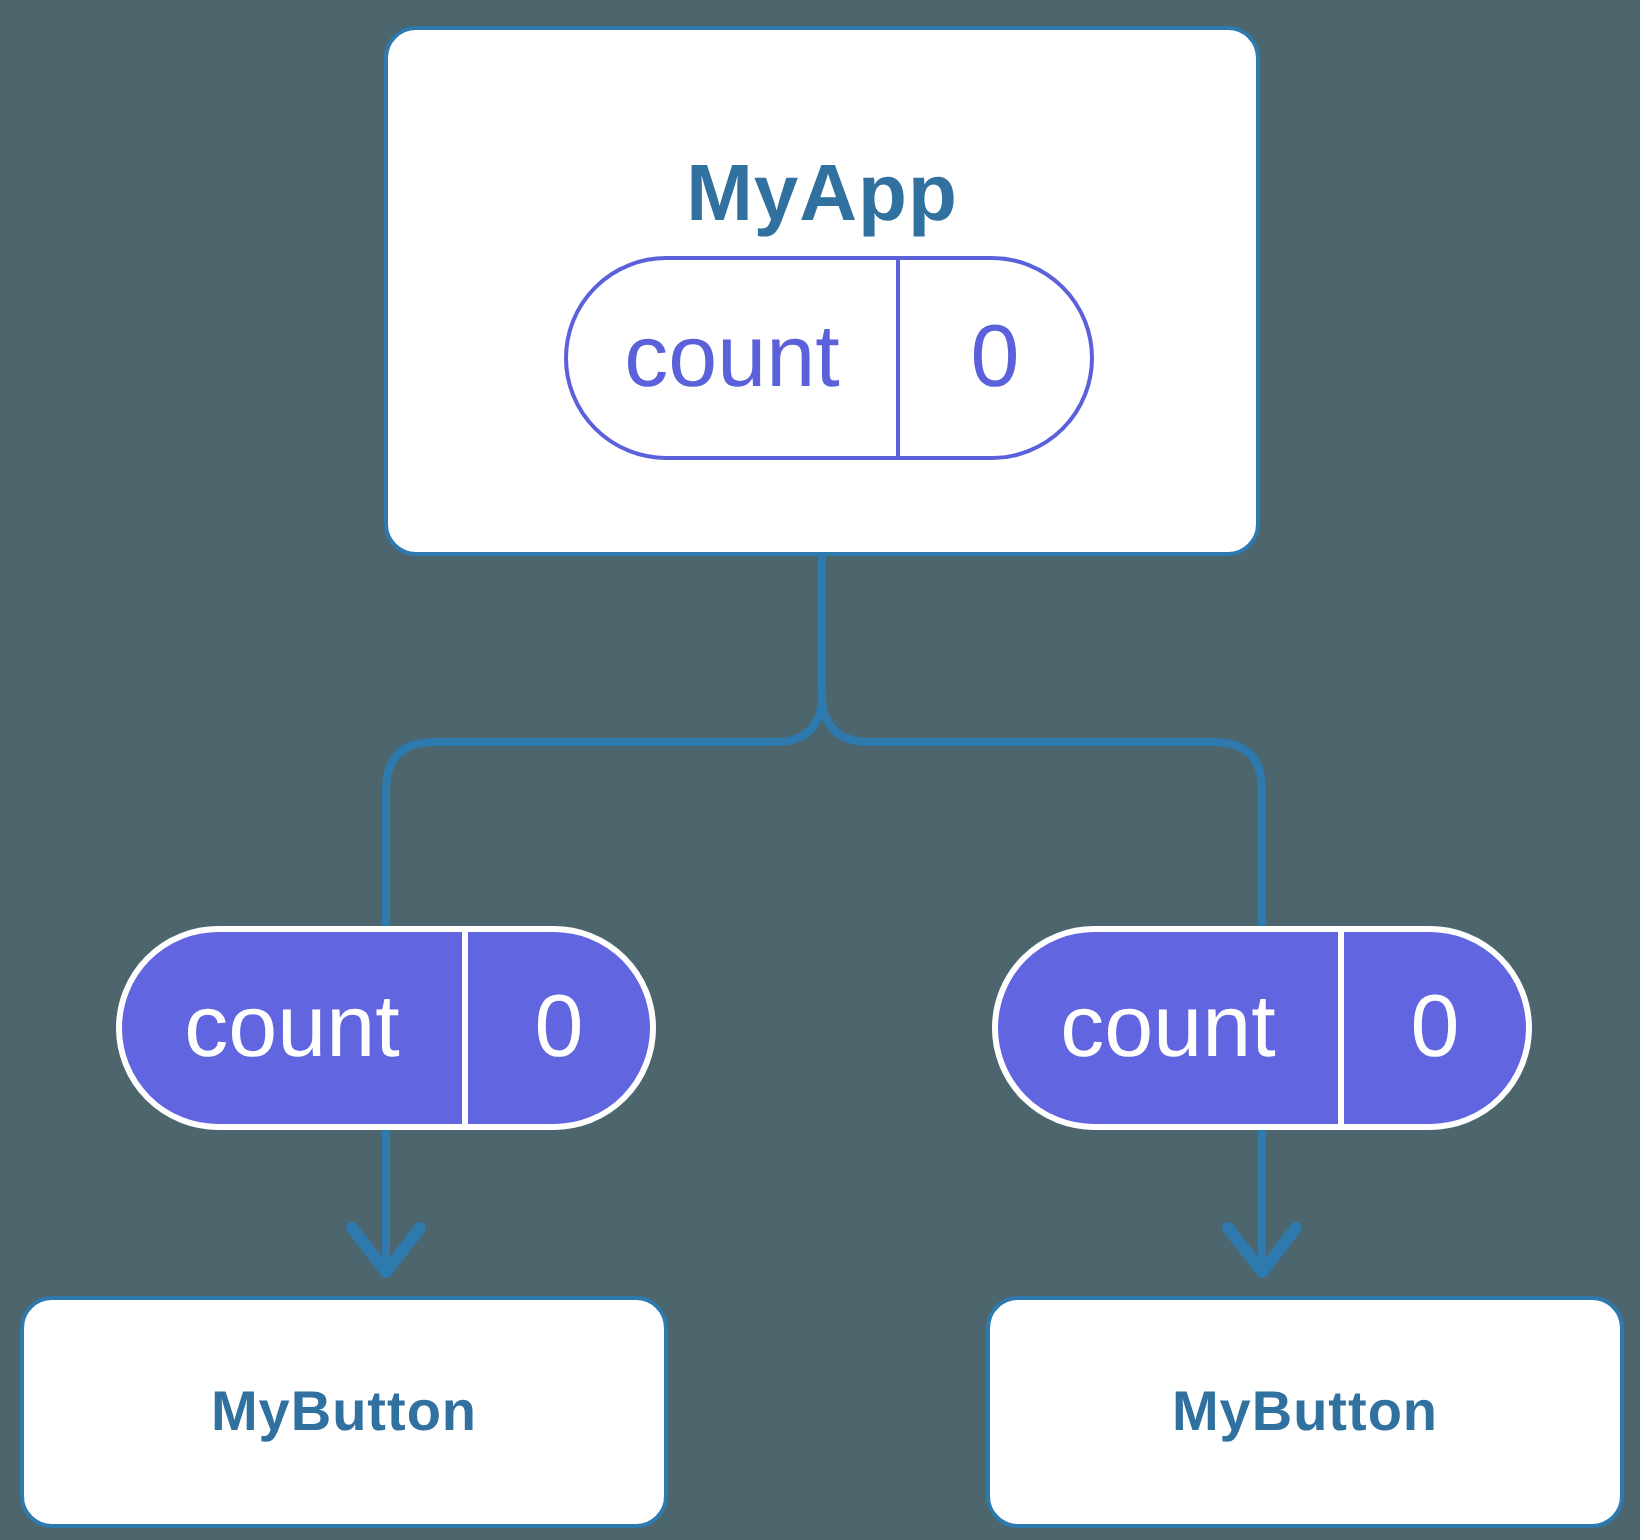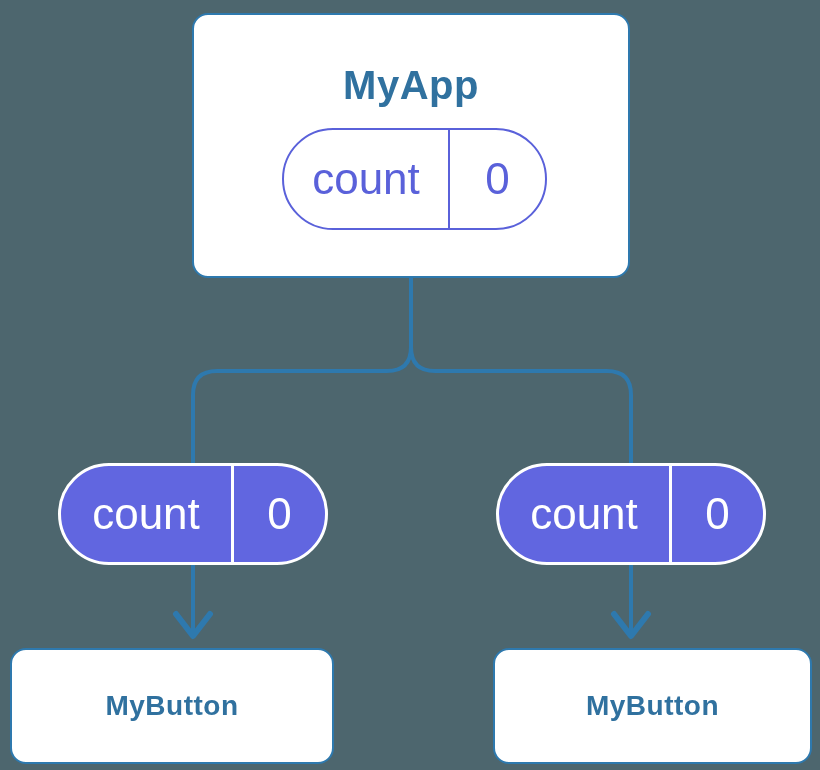--- a/index.html
+++ b/index.html
@@ -22,21 +22,21 @@
   .connector-svg{position:absolute;left:0;top:0;z-index:1;}
   .card{
     position:absolute;
     background:var(--white);
     border:2px solid var(--line);
     border-radius:16px;
     z-index:2;
   }
   .card-root{left:192px;top:13px;width:438px;height:265px;}
   .node-title{
-    position:absolute;top:48px;left:0;width:100%;
+    position:absolute;top:60px;left:0;width:100%;
     text-align:center;
     font-size:40px;font-weight:bold;
     color:var(--text);
     letter-spacing:0.5px;
   }
   .card-leaf{display:flex;align-items:center;justify-content:center;}
   .card-leaf-left{left:10px;top:648px;width:324px;height:116px;}
   .card-leaf-right{left:493px;top:648px;width:319px;height:116px;}
   .leaf-title{
     font-size:28px;font-weight:bold;color:var(--text);letter-spacing:0.5px;

